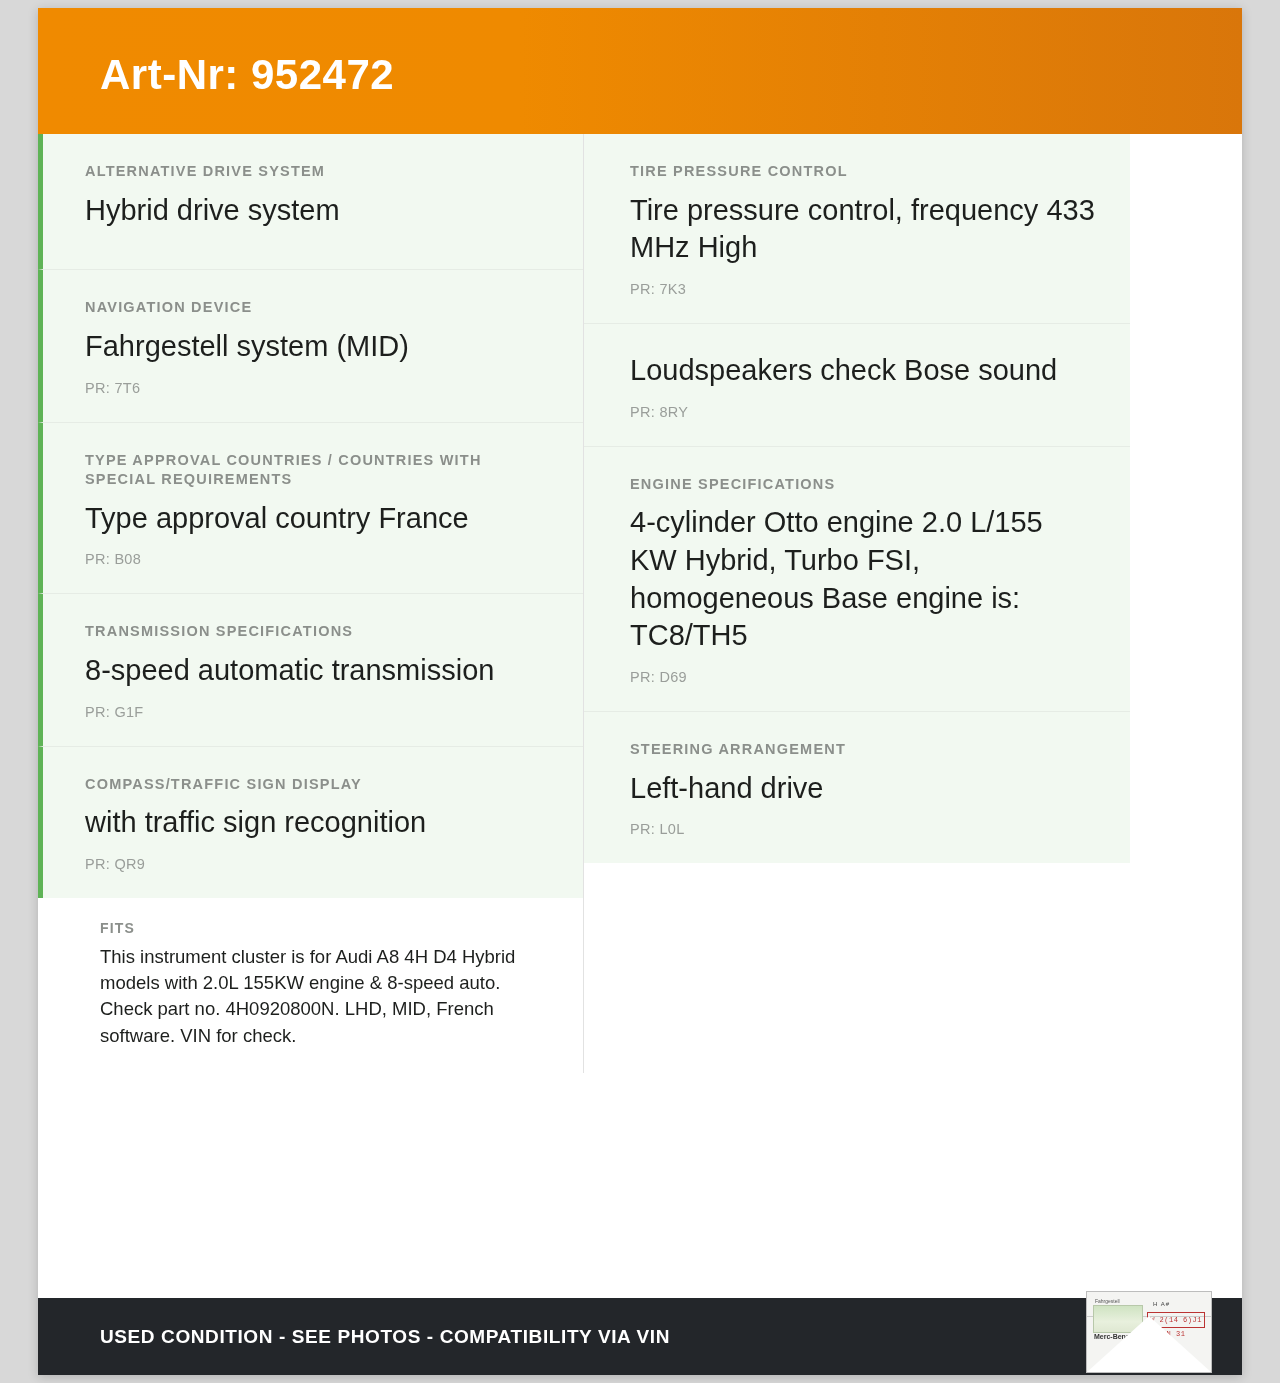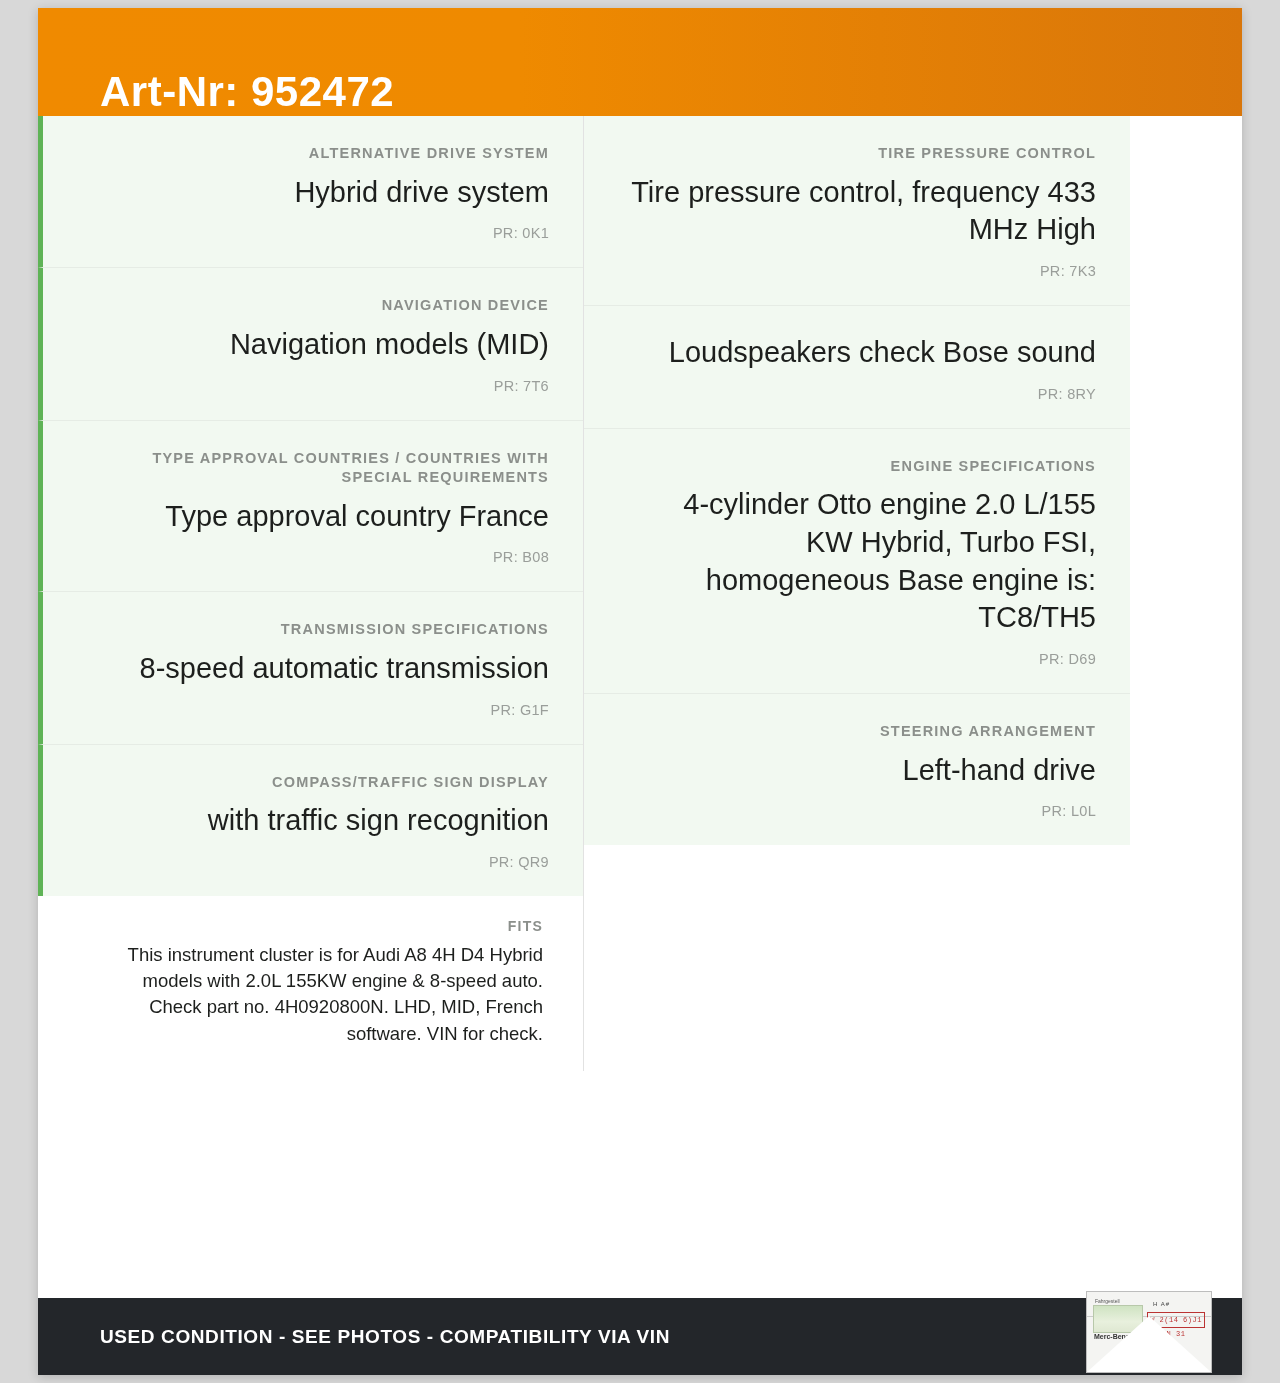--- a/index.html
+++ b/index.html
@@ -20,44 +20,43 @@
     left: 38px;
     top: 8px;
     width: 1204px;
     height: 1367px;
     background: #ffffff;
     box-shadow: 0 2px 10px rgba(0,0,0,0.18);
     overflow: hidden;
   }
   
   .header {
-    height: 108px;
+    height: 126px;
     background: linear-gradient(90deg, #f08a00 0%, #ef8a00 40%, #d9760a 100%);
     display: flex;
-    align-items: flex-end;
+    align-items: center;
     padding: 8px 0 0 62px;
     box-sizing: border-box;
   }
   .header-title {
     color: #ffffff;
     font-size: 42px;
     font-weight: bold;
     letter-spacing: 0.5px;
   }
   
   .columns {
     display: flex;
     align-items: flex-start;
     height: 1182px;
     box-sizing: border-box;
   }
   .col {
     width: 546px;
     box-sizing: border-box;
-    text-align: right;
   }
   .col-left {
     border-right: 1px solid #e2e2e2;
   }
   .card {
     background: #f2f9f1;
     border-left: 5px solid #5fb356;
     border-bottom: 1px solid #e6ece5;
     padding: 28px 34px 26px 42px;
     box-sizing: border-box;
@@ -210,26 +209,25 @@
       <div class="header-title">Art-Nr: 952472</div>
     </div>
 
     <div class="columns">
 
       <div class="col col-left">
 
         <div class="card">
           <div class="card-label">Alternative drive system</div>
           <div class="card-value">Hybrid drive system</div>
-          <div class="card-pr">PR: 0K1</div>
         </div>
 
         <div class="card">
           <div class="card-label">Navigation device</div>
-          <div class="card-value">Navigation models (MID)</div>
+          <div class="card-value">Fahrgestell system (MID)</div>
           <div class="card-pr">PR: 7T6</div>
         </div>
 
         <div class="card">
           <div class="card-label">Type approval countries / countries with special requirements</div>
           <div class="card-value">Type approval country France</div>
           <div class="card-pr">PR: B08</div>
         </div>
 
         <div class="card">

